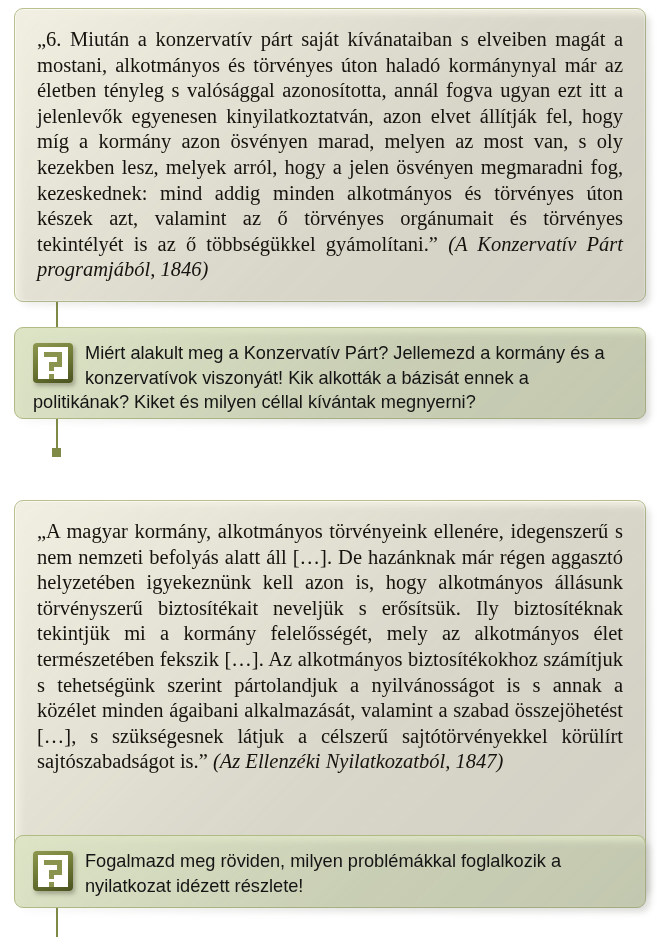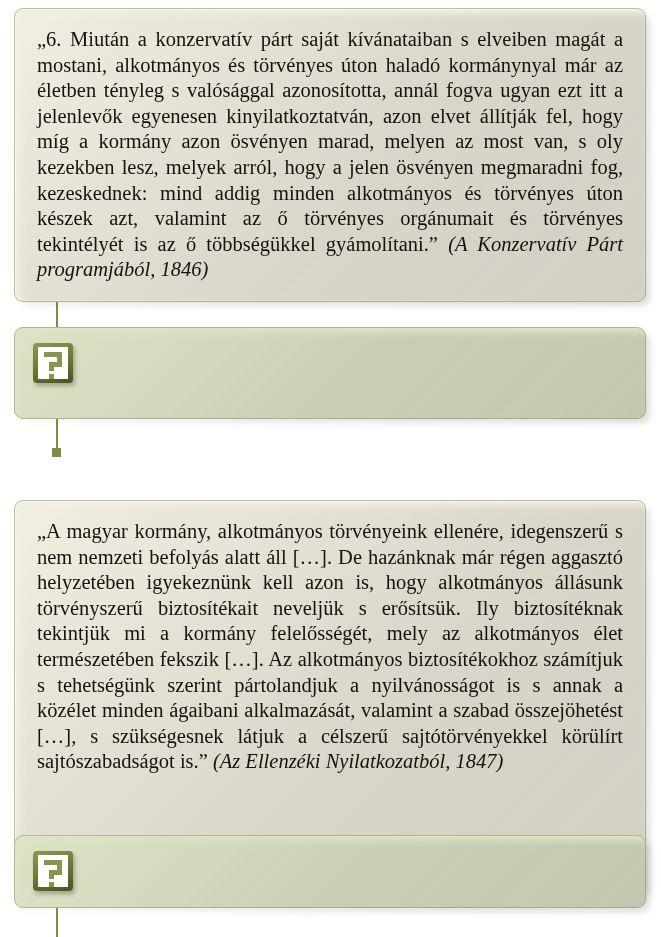--- a/index.html
+++ b/index.html
@@ -141,34 +141,36 @@
 
   <div class="card q-card" style="left:14px; top:327px; width:632px; height:92px;">
     <div class="inner clearfix">
       <span class="q-icon">
         <span class="plate"></span>
         <svg width="30" height="32" viewBox="0 0 30 32" aria-hidden="true">
           <path d="M6 5 H24 V20 H16 V24 H11 V15 H19 V10 H6 Z" fill="#8a944e"></path>
           <rect x="11" y="27" width="5" height="5" fill="#8a944e"></rect>
         </svg>
       </span>
+      <p class="q-text">Miért alakult meg a Konzervatív Párt? Jellemezd a kormány és a konzervatívok viszonyát! Kik alkották a bázisát ennek a politikának? Kiket és milyen céllal kívántak megnyerni?</p>
     </div>
   </div>
 
   <div class="card quote-card" style="left:14px; top:500px; width:632px; height:394px;">
     <div class="inner">
       <p class="quote-text"><span>„A magyar kormány, alkotmányos törvényeink ellenére, idegenszerű s nem nemzeti befolyás alatt áll […]. De hazánknak már régen aggasztó helyzetében igyekeznünk kell azon is, hogy alkotmányos állásunk törvényszerű biztosítékait neveljük s erősítsük. Ily biztosítéknak tekintjük mi a kormány felelősségét, mely az alkotmányos élet természetében fekszik […]. Az alkotmányos biztosítékokhoz számítjuk s tehetségünk szerint pártolandjuk a nyilvánosságot is s annak a közélet minden ágaibani alkalmazását, valamint a szabad összejöhetést […], s szükségesnek látjuk a célszerű sajtótörvényekkel körülírt sajtószabadságot is.” </span><span class="src">(Az Ellenzéki Nyilatkozatból, 1847)</span></p>
     </div>
   </div>
 
   <div class="card q-card" style="left:14px; top:835px; width:632px; height:73px;">
     <div class="inner clearfix">
       <span class="q-icon">
         <span class="plate"></span>
         <svg width="30" height="32" viewBox="0 0 30 32" aria-hidden="true">
           <path d="M6 5 H24 V20 H16 V24 H11 V15 H19 V10 H6 Z" fill="#8a944e"></path>
           <rect x="11" y="27" width="5" height="5" fill="#8a944e"></rect>
         </svg>
       </span>
+      <p class="q-text">Fogalmazd meg röviden, milyen problémákkal foglalkozik a nyilatkozat idézett részlete!</p>
     </div>
   </div>
 
 </div>
 
 </body></html>

